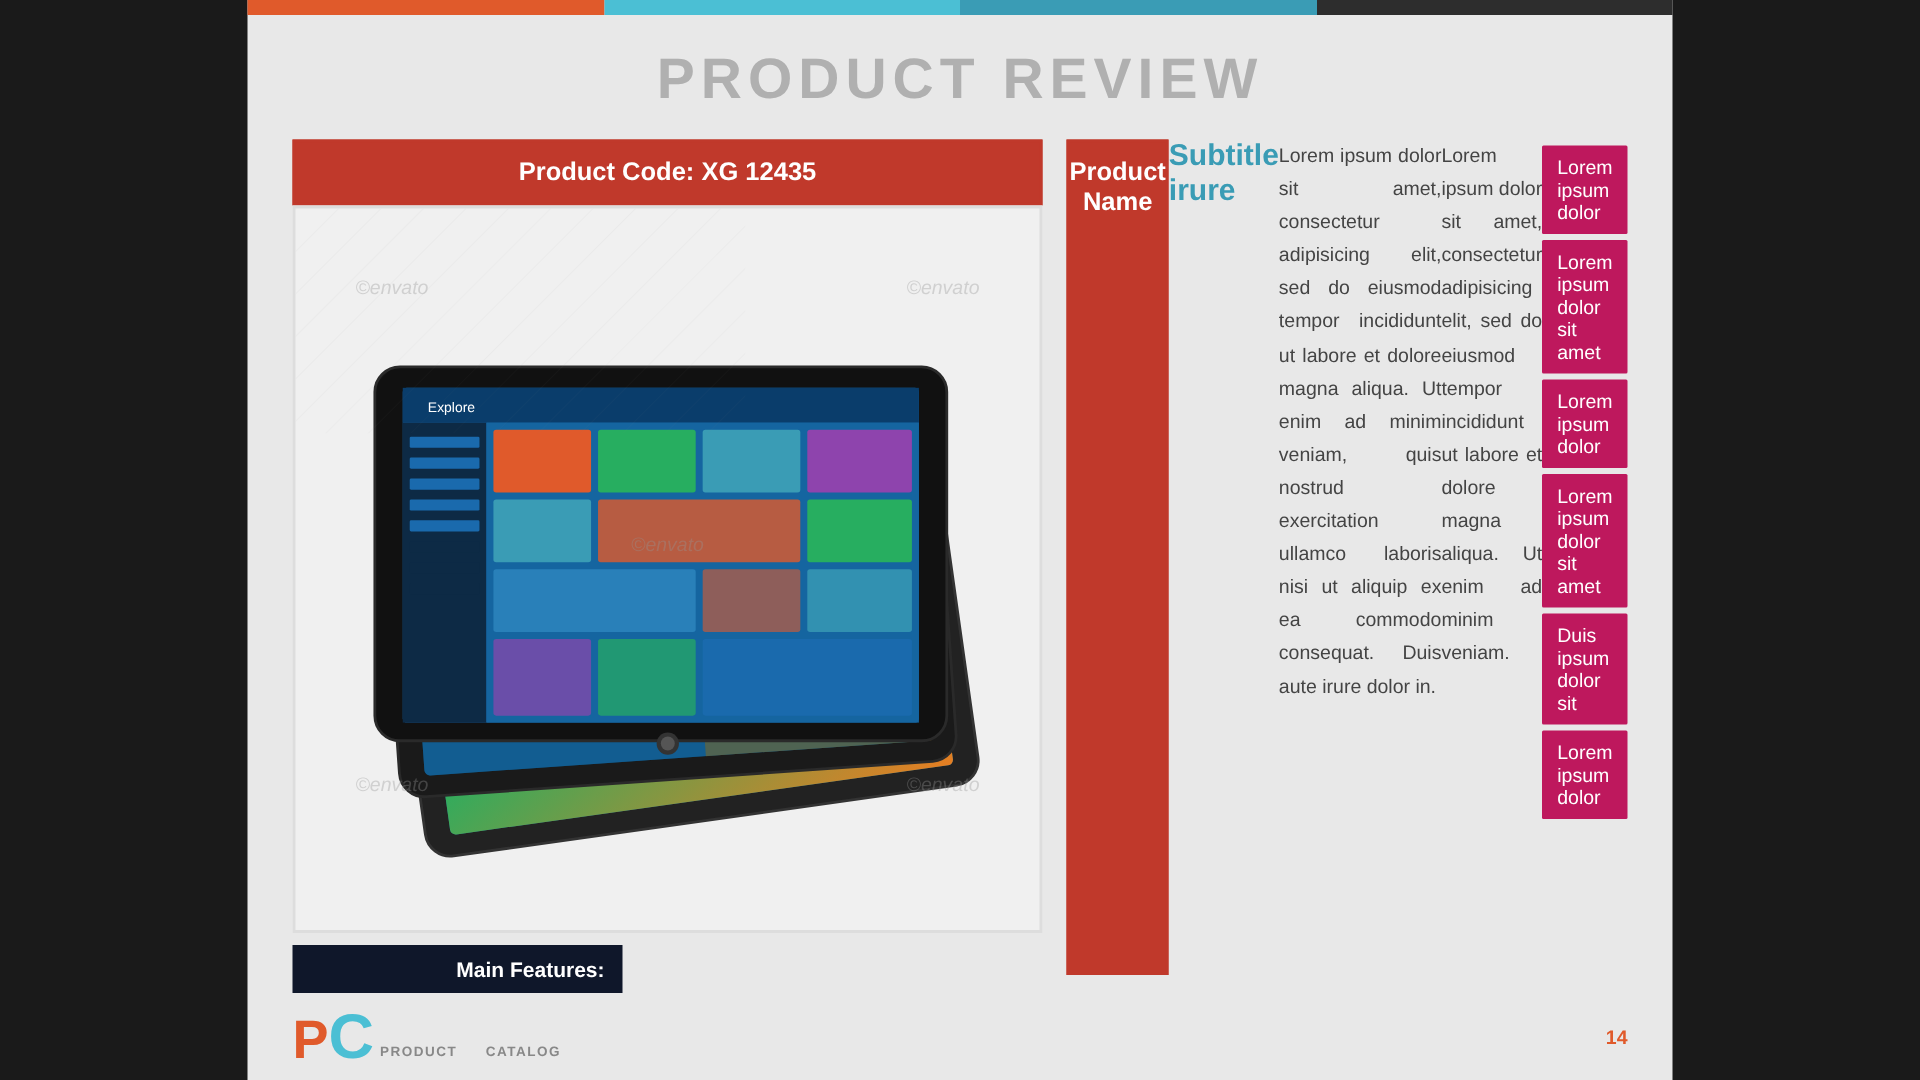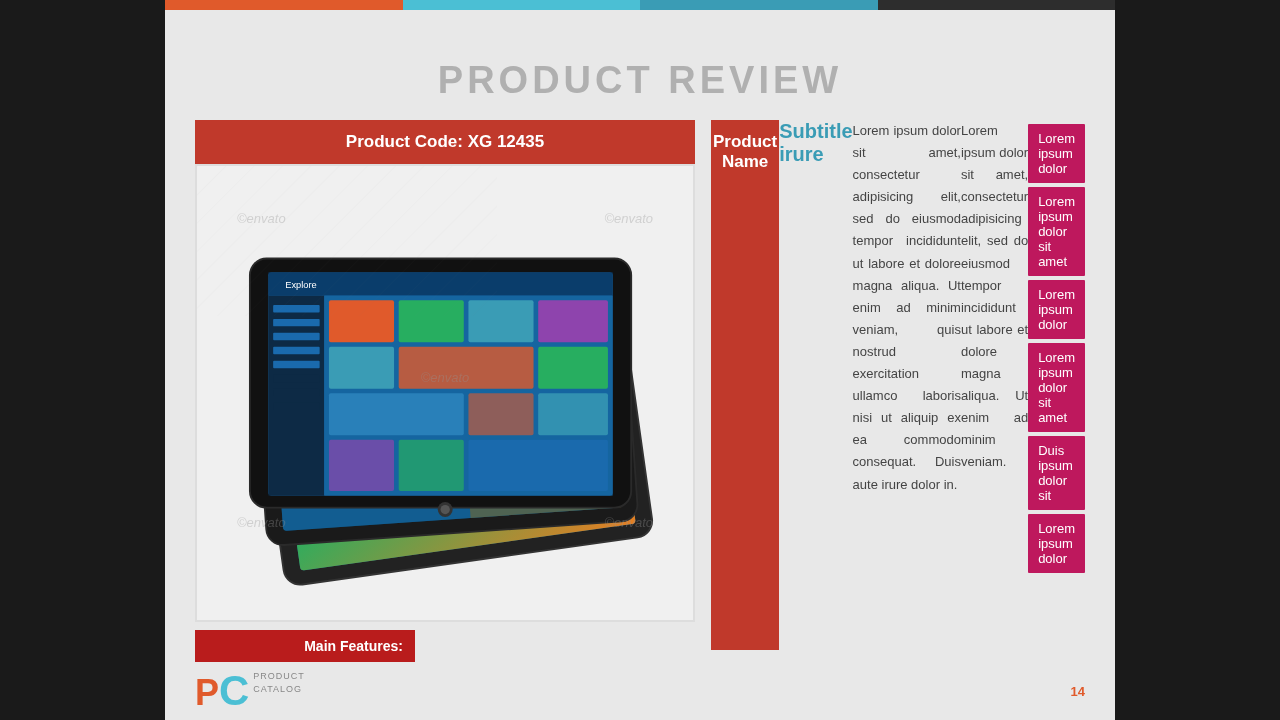--- a/index.html
+++ b/index.html
@@ -31,21 +31,20 @@
     .top-bar-segment4 { background: #2d2d2d; flex: 1; }
 
     
     .page-title {
       text-align: center;
       color: #b0b0b0;
       font-size: 38px;
       font-weight: bold;
       letter-spacing: 4px;
       padding: 22px 0 18px;
-      margin-top: 27px;
     }
 
     
     .main-content {
       display: flex;
       flex: 1;
       padding: 0 30px;
       gap: 16px;
     }
 
@@ -93,21 +92,21 @@
     .wm4 { bottom: 90px; left: 40px; }
     .wm5 { bottom: 90px; right: 40px; }
 
     
     .features-row {
       display: flex;
       align-items: stretch;
       margin-top: 8px;
     }
     .features-label {
-      background: #b91c1c;
+      background: #0f172a;
       color: #fff;
       font-weight: bold;
       font-size: 14px;
       text-align: right;
       padding: 8px 12px;
       display: flex;
       align-items: center;
       justify-content: flex-end;
       min-width: 220px;
     }
@@ -164,40 +163,42 @@
     .footer {
       display: flex;
       align-items: center;
       justify-content: space-between;
       padding: 8px 30px;
       margin-top: auto;
     }
 
     .logo-area {
       display: flex;
+      align-items: flex-end;
       gap: 4px;
     }
 
     .logo-pc {
       font-size: 36px;
       font-weight: bold;
       line-height: 1;
     }
     .logo-p { color: #e05a2b; }
     .logo-c { color: #4bbfd4; font-size: 42px; }
 
     .logo-text {
       display: flex;
-      flex-direction: column;
+      flex-direction: row;
       font-size: 9px;
       color: #888;
-      font-weight: normal;
+      font-weight: bold;
       letter-spacing: 1px;
       line-height: 1.4;
       padding-bottom: 4px;
+      gap: 19px;
     }
 
     .page-number {
       font-size: 13px;
       color: #e05a2b;
       font-weight: bold;
     }
 
     .contact-info {
       text-align: right;

